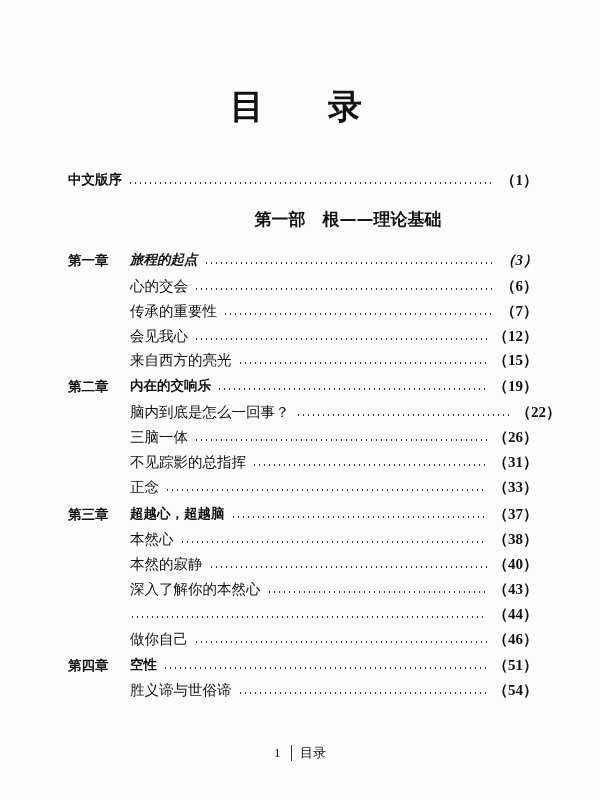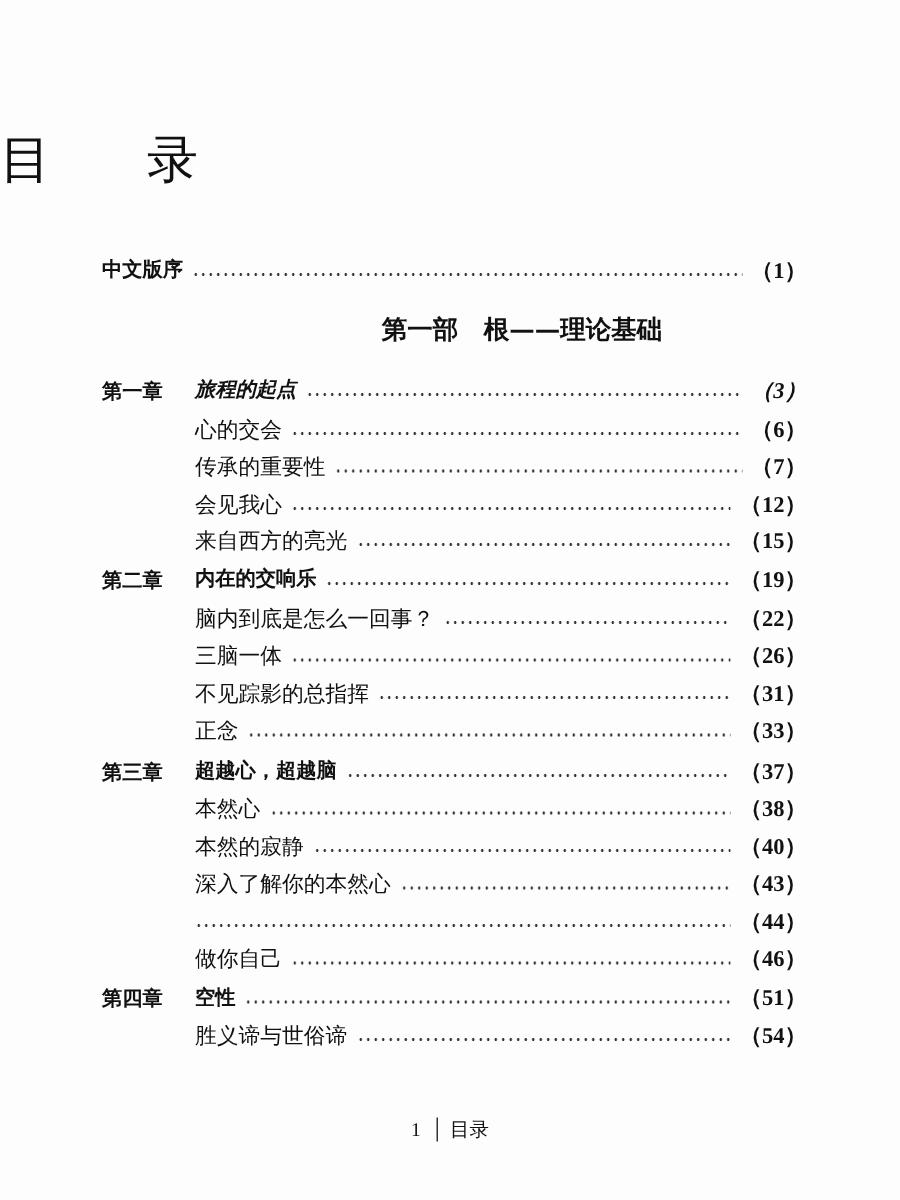--- a/index.html
+++ b/index.html
@@ -1,22 +1,22 @@
 <!DOCTYPE html>
 <html><head>
 <meta charset="utf-8">
 <style>
   html, body { margin: 0; padding: 0; }
   body {
     width: 600px; height: 800px; background: #fdfdfd; position: relative; overflow: hidden;
     font-family: "DejaVu Serif", "Liberation Serif", serif; color: #111;
   }
   .title {
-    position: absolute; top: 84px; left: 0; width: 592px; 
-    font-size: 34px; font-weight: normal; letter-spacing: 0;
+    position: absolute; top: 84px; left: 0; width: 592px; text-align: center;
+    font-size: 34px; font-weight: bold; letter-spacing: 0;
   }
   .title span { display: inline-block; }
   .title .gap { width: 64px; }
   .row {
     position: absolute; left: 0; width: 600px; height: 24px; display: flex; align-items: center;
     font-size: 14.5px;
   }
   .row .label { white-space: nowrap; padding-right: 6px; }
   .row .dots {
     flex: 1; height: 2px; margin-top: 6px;
@@ -79,21 +79,21 @@
   <span class="dots"></span>
   <span class="page">（15）</span>
 </div>
 
 <span class="chap" style="top:378px;">第二章</span>
 <div class="row" style="top:374px; padding-left:130px; padding-right:62px; box-sizing:border-box;">
   <span class="label bold">内在的交响乐</span>
   <span class="dots"></span>
   <span class="page">（19）</span>
 </div>
-<div class="row" style="top:400px; padding-left:130px; padding-right:62px; box-sizing:border-box;">
+<div class="row" style="top:400px; padding-left:130px; padding-right:39px; box-sizing:border-box;">
   <span class="label">脑内到底是怎么一回事？</span>
   <span class="dots"></span>
   <span class="page">（22）</span>
 </div>
 <div class="row" style="top:425px; padding-left:130px; padding-right:62px; box-sizing:border-box;">
   <span class="label">三脑一体</span>
   <span class="dots"></span>
   <span class="page">（26）</span>
 </div>
 <div class="row" style="top:450px; padding-left:130px; padding-right:62px; box-sizing:border-box;">

